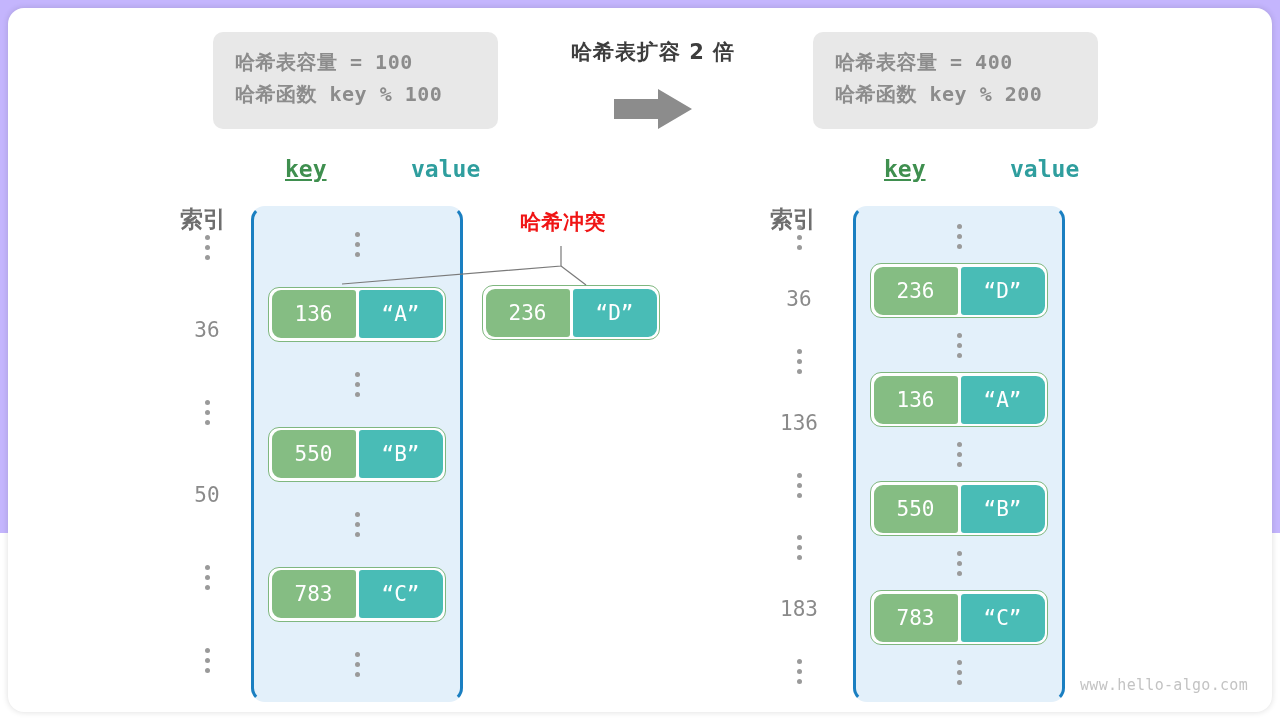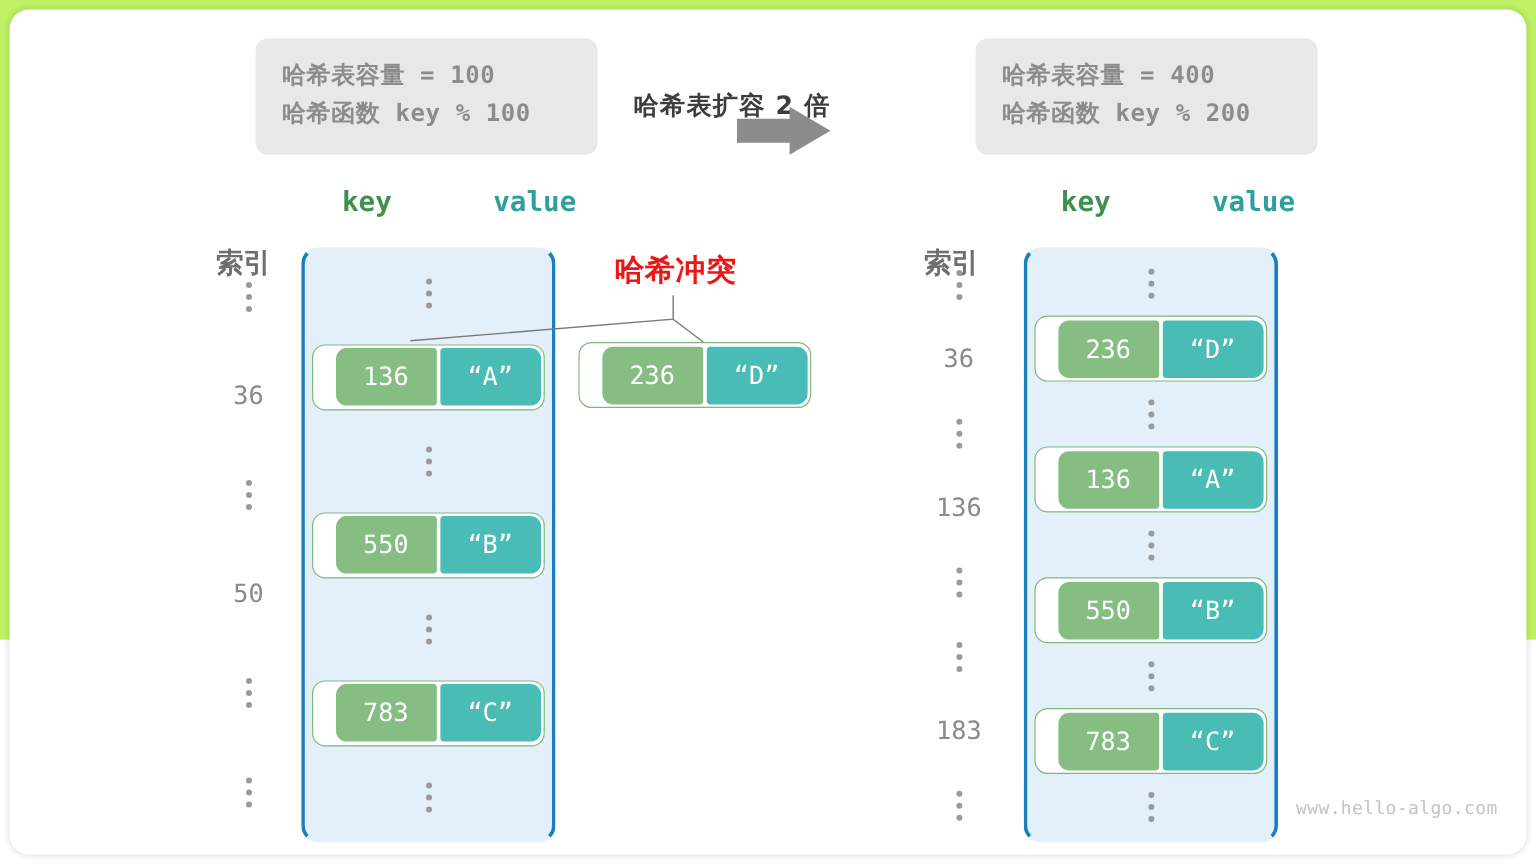--- a/index.html
+++ b/index.html
@@ -12,21 +12,21 @@
     height: 720px;
     overflow: hidden;
     font-family: "Liberation Sans", "DejaVu Sans", sans-serif;
   }
 
   
   #page {
     position: relative;
     width: 1280px;
     height: 533px;
-    background: #bef264;
+    background: #c4b5fd;
   }
   #card {
     position: absolute;
     left: 8px;
     top: 8px;
     width: 1264px;
     height: 704px;
     background: #ffffff;
     border-radius: 16px;
     box-shadow: 0 0 6px rgba(0,0,0,0.14);
@@ -51,47 +51,46 @@
   }
   #infobox-left  { left: 205px; top: 24px; width: 285px; height: 97px; }
   #infobox-right { left: 805px; top: 24px; width: 285px; height: 97px; }
 
   
   #center-title {
     position: absolute;
     left: 520px;
     top: 30px;
     width: 250px;
-    text-align: left;
+    text-align: center;
     font-family: "DejaVu Sans", "Liberation Sans", sans-serif;
     font-size: 21px;
     font-weight: bold;
     color: #3d3d3d;
     letter-spacing: 1px;
     white-space: pre;
-    margin-top: 36px;
   }
   #arrow {
     position: absolute;
     left: 606px;
     top: 79px;
     width: 78px;
     height: 44px;
   }
 
   
   .col-header {
     position: absolute;
     font-family: "DejaVu Sans Mono", "Liberation Mono", monospace;
     font-size: 23px;
     font-weight: bold;
     white-space: pre;
   }
   .hdr-index { color: #6e6e6e; margin-top: 48px; }
-  .hdr-key   { color: #3f8f4f; }
+  .hdr-key   { color: #3f8f4f; text-decoration: underline; }
   .hdr-value { color: #2f9e9e; margin-left: 48px; }
 
   
   #hdr-l-index { left: 172px; top: 148px; }
   #hdr-l-key   { left: 277px; top: 148px; }
   #hdr-l-value { left: 355px; top: 148px; }
   
   #hdr-r-index { left: 762px; top: 148px; }
   #hdr-r-key   { left: 876px; top: 148px; }
   #hdr-r-value { left: 954px; top: 148px; }
@@ -164,21 +163,20 @@
     box-sizing: border-box;
   }
   .entry .cell {
     display: flex;
     align-items: center;
     justify-content: center;
     font-family: "DejaVu Sans Mono", "Liberation Mono", monospace;
     font-size: 21px;
     color: #ffffff;
     box-sizing: border-box;
-    margin-left: 16px;
   }
   .entry .cell-key {
     background: #85bd83;
     border-radius: 9px 3px 3px 9px;
   }
   .entry .cell-val {
     background: #49bcb6;
     border-radius: 3px 9px 9px 3px;
     margin-left: 3px;
   }
@@ -195,40 +193,40 @@
   }
 
   
   #collision-label {
     position: absolute;
     left: 470px;
     top: 200px;
     width: 170px;
     text-align: center;
     font-family: "DejaVu Sans", "Liberation Sans", sans-serif;
-    font-size: 25px;
+    font-size: 21px;
     font-weight: bold;
     color: #f01414;
     letter-spacing: 0.5px;
     white-space: pre;
   }
   #leaders {
     position: absolute;
     left: 0;
     top: 0;
     width: 1280px;
     height: 720px;
     pointer-events: none;
   }
 
   
   #watermark {
     position: absolute;
     right: 24px;
-    bottom: 30px;
+    bottom: 18px;
     font-family: "DejaVu Sans Mono", "Liberation Mono", monospace;
     font-size: 15px;
     color: #c3c3c3;
     letter-spacing: 0.3px;
     white-space: pre;
   }
 </style>
 </head>
 <body>
 

